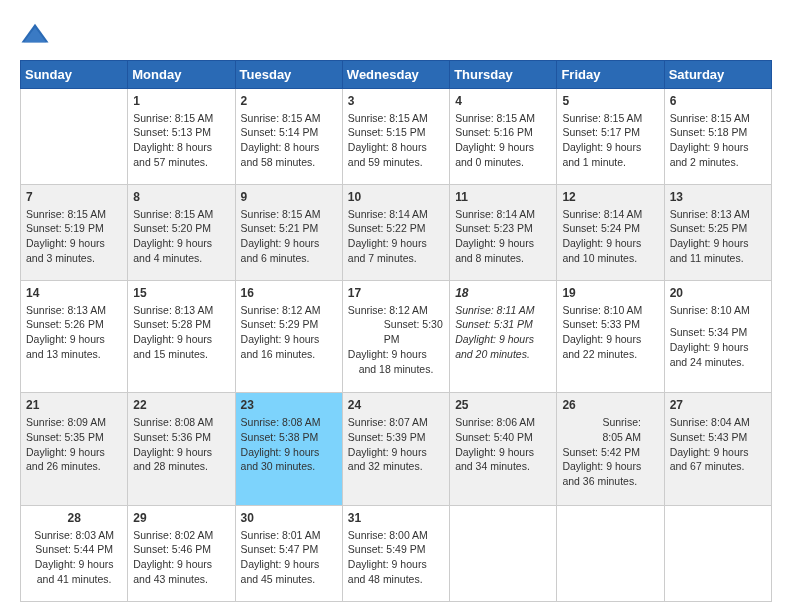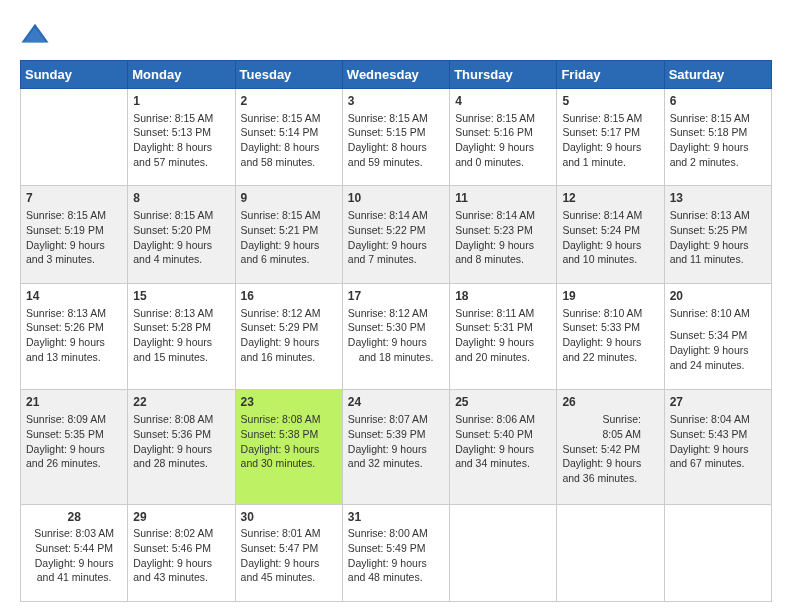--- a/index.html
+++ b/index.html
@@ -242,25 +242,25 @@
           <td style="background: rgb(255, 255, 255);">
             <span class="day-num">16</span>
             <span style="display: block;">Sunrise: 8:12 AM</span>
             <span style="display: block;">Sunset: 5:29 PM</span>
             <span style="display: block;">Daylight: 9 hours</span>
             <span style="display: block;">and 16 minutes.</span>
           </td>
           <td style="background: rgb(255, 255, 255);">
             <span class="day-num">17</span>
             <span style="display: block;">Sunrise: 8:12 AM</span>
-            <span style="display: block;">Sunset: 5:30 PM</span>
+            <span style="display: block; margin-left: 36px;">Sunset: 5:30 PM</span>
             <span style="display: block;">Daylight: 9 hours</span>
             <span style="display: block; text-align: center;">and 18 minutes.</span>
           </td>
-          <td style="background: rgb(255, 255, 255);">
+          <td style="background: rgb(255, 255, 255); font-style: italic;">
             <span class="day-num">18</span>
             <span style="display: block;">Sunrise: 8:11 AM</span>
             <span style="display: block;">Sunset: 5:31 PM</span>
             <span style="display: block;">Daylight: 9 hours</span>
             <span style="display: block;">and 20 minutes.</span>
           </td>
           <td style="background: rgb(255, 255, 255);">
             <span class="day-num">19</span>
             <span style="display: block;">Sunrise: 8:10 AM</span>
             <span style="display: block;">Sunset: 5:33 PM</span>
@@ -283,21 +283,21 @@
             <span style="display: block;">Daylight: 9 hours</span>
             <span style="display: block;">and 26 minutes.</span>
           </td>
           <td style="background: rgb(240, 240, 240);">
             <span class="day-num">22</span>
             <span style="display: block;">Sunrise: 8:08 AM</span>
             <span style="display: block;">Sunset: 5:36 PM</span>
             <span style="display: block;">Daylight: 9 hours</span>
             <span style="display: block;">and 28 minutes.</span>
           </td>
-          <td style="background: #bef264;">
+          <td style="background: #7dd3fc;">
             <span class="day-num">23</span>
             <span style="display: block;">Sunrise: 8:08 AM</span>
             <span style="display: block;">Sunset: 5:38 PM</span>
             <span style="display: block;">Daylight: 9 hours</span>
             <span style="display: block;">and 30 minutes.</span>
           </td>
           <td style="background: rgb(240, 240, 240);">
             <span class="day-num">24</span>
             <span style="display: block;">Sunrise: 8:07 AM</span>
             <span style="display: block;">Sunset: 5:39 PM</span>

